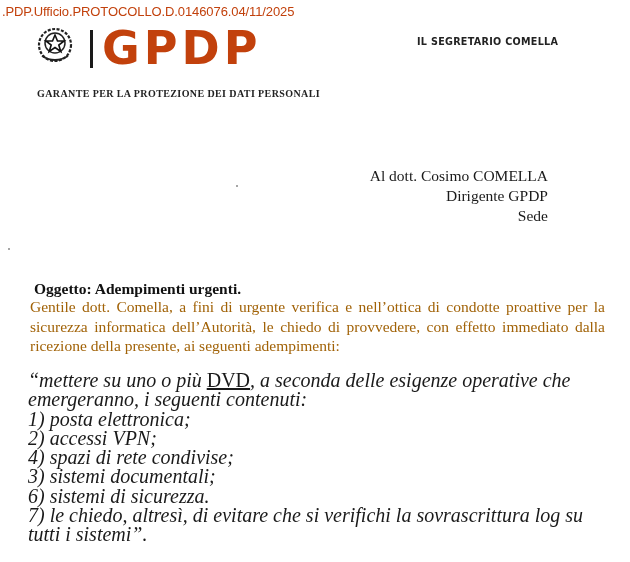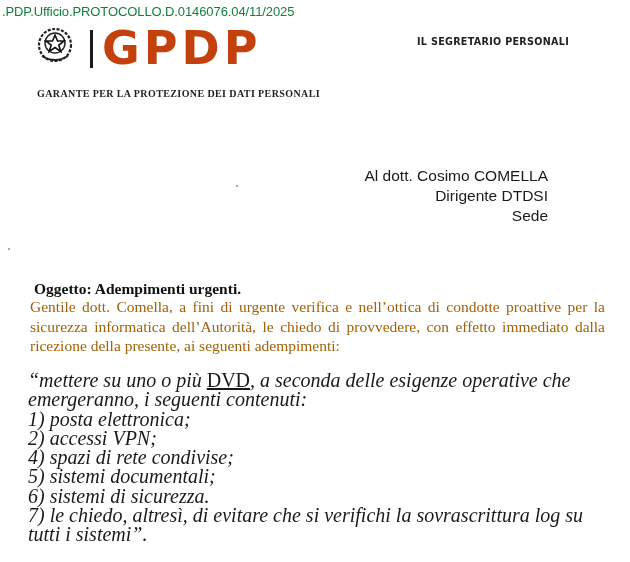--- a/index.html
+++ b/index.html
@@ -2,40 +2,40 @@
 <html><head>
   <meta charset="utf-8">
   <style>
     html, body { margin: 0; padding: 0; }
     body {
       width: 630px; height: 562px; background: #ffffff; position: relative; overflow: hidden;
       color: #141414;
     }
     .protocol {
       position: absolute; left: 2px; top: 4px;
-      font-family: "Liberation Sans", sans-serif; font-size: 13px; color: #15803d; letter-spacing: -0.1px;
+      font-family: "Liberation Sans", sans-serif; font-size: 13px; color: #c2410c; letter-spacing: -0.1px;
     }
     .emblem { position: absolute; left: 36px; top: 26px; width: 38px; height: 40px; }
     .logo-bar { position: absolute; left: 90px; top: 30px; width: 3px; height: 38px; background: #1a1a1a; }
     .logo-text {
       position: absolute; left: 102px; top: 22px;
       font-family: "DejaVu Sans", sans-serif; font-weight: bold; font-size: 46px; letter-spacing: 4px;
       color: #c2410c; line-height: 52px;
     }
     .logo-sub {
       position: absolute; left: 37px; top: 88px;
       font-family: Liberation Serif, serif; font-weight: bold; font-size: 10px; letter-spacing: 0.4px; color: #222;
     }
     .role {
       position: absolute; left: 417px; top: 36px;
       font-family: "DejaVu Sans", sans-serif; font-weight: bold; font-size: 9.6px; letter-spacing: 0.3px; color: #222;
     }
     .recipient {
       position: absolute; right: 82px; top: 166px; text-align: right;
-      font-family: Liberation Sans, sans-serif; font-size: 15.5px; line-height: 20px; color: #1a1a1a;
+      font-family: Liberation Serif, serif; font-size: 15.5px; line-height: 20px; color: #1a1a1a;
     }
     .subject {
       position: absolute; left: 34px; top: 260px;
       font-family: "Liberation Serif", serif; font-size: 15.5px; font-weight: bold; color: #111; margin-top: 20px;
     }
     .body-text {
       position: absolute; left: 30px; top: 297px; width: 575px;
       font-family: "Liberation Serif", serif; font-size: 15.5px; line-height: 19.5px; color: #a16207;
       text-align: justify;
     }
@@ -56,36 +56,36 @@
   <svg width="38" height="40" viewBox="0 0 38 40">
     <circle cx="19" cy="19" r="16" fill="none" stroke="#222" stroke-width="2.2" stroke-dasharray="3 1.5"></circle>
     <circle cx="19" cy="17" r="10" fill="none" stroke="#222" stroke-width="1.5"></circle>
     <polygon points="19,9 21.5,15 28,15 22.8,19 24.8,25.5 19,21.5 13.2,25.5 15.2,19 10,15 16.5,15" fill="#fff" stroke="#111" stroke-width="1.6"></polygon>
     <path d="M6 30 Q19 38 32 30" fill="none" stroke="#222" stroke-width="2"></path>
   </svg>
 </div>
 <div class="logo-bar"></div>
 <div class="logo-text">GPDP</div>
 <div class="logo-sub">GARANTE PER LA PROTEZIONE DEI DATI PERSONALI</div>
-<div class="role">IL SEGRETARIO PERSONALI</div>
+<div class="role">IL SEGRETARIO COMELLA</div>
 
 <div class="recipient">
   <div>Al dott. Cosimo COMELLA</div>
-  <div>Dirigente DTDSI</div>
+  <div>Dirigente GPDP</div>
   <div>Sede</div>
 </div>
 
 <div class="subject">Oggetto: Adempimenti urgenti.</div>
 
 <div class="body-text">Gentile dott. Comella, a fini di urgente verifica e nell’ottica di condotte proattive per la sicurezza informatica dell’Autorità, le chiedo di provvedere, con effetto immediato dalla ricezione della presente, ai seguenti adempimenti:</div>
 
 <div class="quote">
   <span>“mettere su uno o più </span><span class="dvd">DVD</span><span>, a seconda delle esigenze operative che emergeranno, i seguenti contenuti:</span>
   <span class="item">1) posta elettronica;</span>
   <span class="item">2) accessi VPN;</span>
   <span class="item">4) spazi di rete condivise;</span>
-  <span class="item">5) sistemi documentali;</span>
+  <span class="item">3) sistemi documentali;</span>
   <span class="item">6) sistemi di sicurezza.</span>
   <span class="item">7) le chiedo, altresì, di evitare che si verifichi la sovrascrittura log su tutti i sistemi”.</span>
 </div>
 
 <div class="speck" style="left:236px;top:185px;"></div>
 <div class="speck" style="left:8px;top:248px;"></div>
 
 </body></html>

